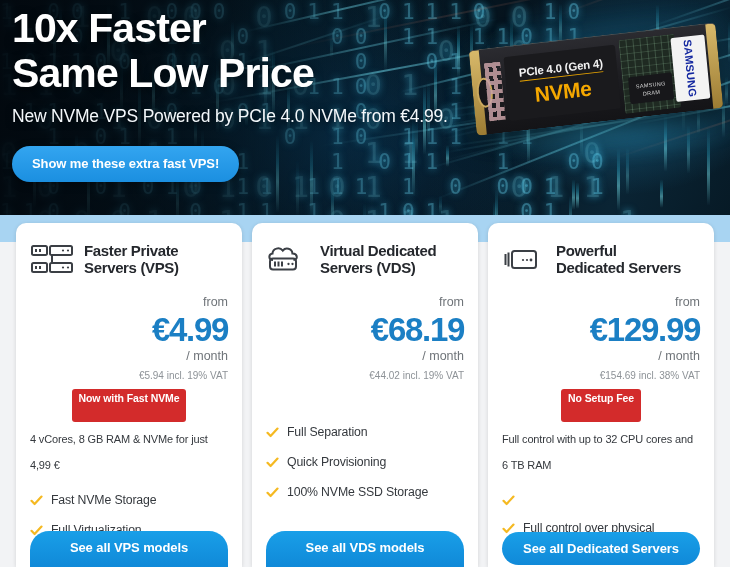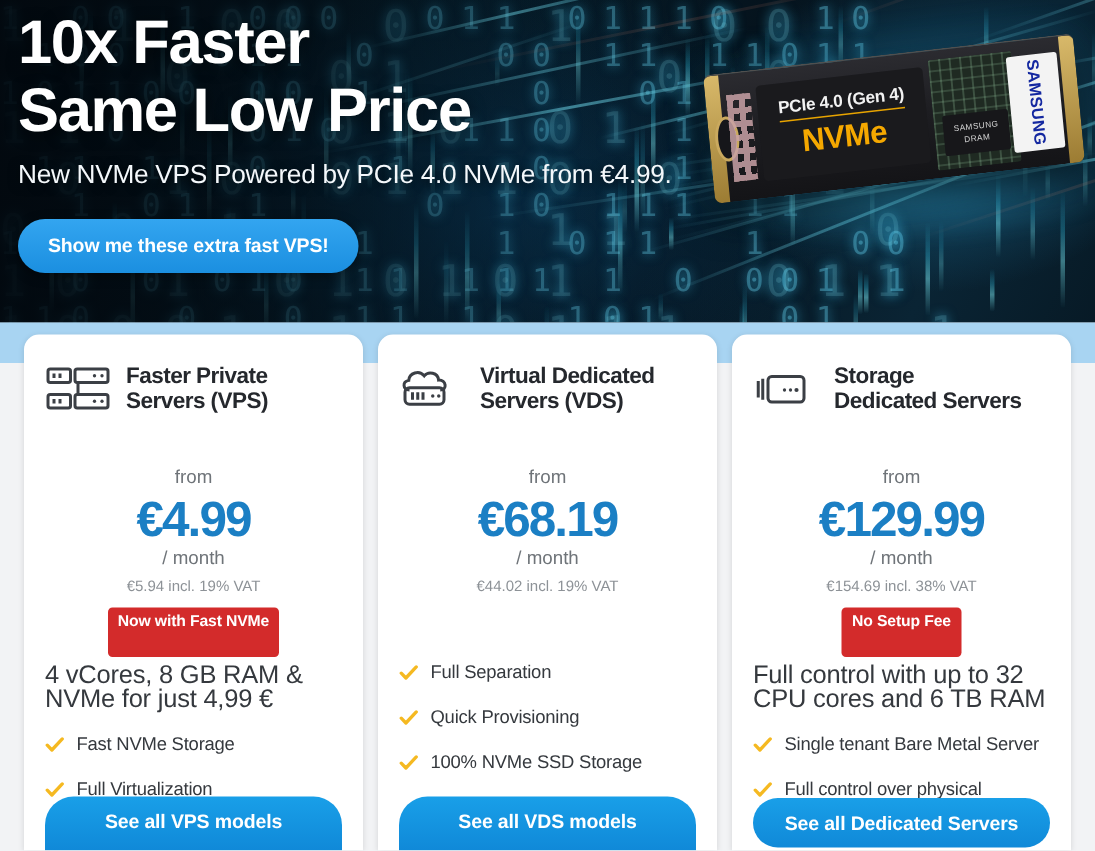--- a/index.html
+++ b/index.html
@@ -221,21 +221,21 @@
   .card-icon { flex: 0 0 auto; width:44px; height:32px; color:#3b3f45; }
   .card-icon svg { display:block; }
   .card-title {
     color:#25282d;
     font-size:15px;
     line-height:17.5px;
     font-weight:bold;
     letter-spacing:-0.35px;
   }
 
-  .price-block { text-align:center; margin-top:30px; }
+  .price-block { text-align:right; margin-top:14px; }
   .from { color:#6f7479; font-size:12.5px; }
   .price {
     color:#1b7fc4;
     font-size:33px;
     line-height:37px;
     font-weight:bold;
     letter-spacing:-1.3px;
     margin-top:2px;
   }
   .permonth { color:#6f7479; font-size:12.5px; margin-top:1px; }
@@ -248,22 +248,22 @@
     color:#ffffff;
     font-size:10.5px;
     font-weight:bold;
     border-radius:3px;
     padding:3px 7px 18px;
     letter-spacing:-0.1px;
   }
 
   .desc {
     color:#35393e;
-    font-size:17px;
-    line-height:16px;
+    font-size:11px;
+    line-height:26px;
     margin-top:16px;
     letter-spacing:-0.15px;
   }
 
   .features { margin-top:14px; list-style:none; }
   .features li {
     display:flex; gap:8px;
     align-items:flex-start;
     color:#35393e;
     font-size:12.3px;
@@ -590,21 +590,21 @@
           <svg width="44" height="32" viewBox="0 0 44 32" fill="none" stroke="currentColor" stroke-width="2">
             <rect x="10" y="8" width="24" height="17" rx="2.5"></rect>
             <line x1="6.5" y1="9.5" x2="6.5" y2="23.5"></line>
             <line x1="3.5" y1="11" x2="3.5" y2="22"></line>
             <circle cx="21" cy="17" r="1.1" fill="currentColor" stroke="none"></circle>
             <circle cx="25" cy="17" r="1.1" fill="currentColor" stroke="none"></circle>
             <circle cx="29" cy="17" r="1.4" fill="currentColor" stroke="none"></circle>
           </svg>
         </span>
         <h2 class="card-title">
-          <span>Storage</span><br>
+          <span>Powerful</span><br>
           <span>Dedicated Servers</span>
         </h2>
       </div>
 
       <div class="price-block">
         <div class="from">from</div>
         <div class="price">€129.99</div>
         <div class="permonth">/ month</div>
         <div class="vat">€154.69 incl. 38% VAT</div>
       </div>
@@ -615,21 +615,20 @@
 
       <p class="desc">Full control with up to 32 CPU cores and 6 TB RAM</p>
 
       <ul class="features">
         <li>
           <span class="check">
             <svg width="13" height="13" viewBox="0 0 13 13" fill="none" stroke="#f5b921" stroke-width="2.2" stroke-linecap="round" stroke-linejoin="round">
                 <path d="M1.5 6.8 L4.6 10 L11.5 2.6"></path>
               </svg>
           </span>
-          <span>Single tenant Bare Metal Server</span>
         </li>
         <li>
           <span class="check">
             <svg width="13" height="13" viewBox="0 0 13 13" fill="none" stroke="#f5b921" stroke-width="2.2" stroke-linecap="round" stroke-linejoin="round">
                 <path d="M1.5 6.8 L4.6 10 L11.5 2.6"></path>
               </svg>
           </span>
           <span>Full control over physical components</span>
         </li>
         <li>

